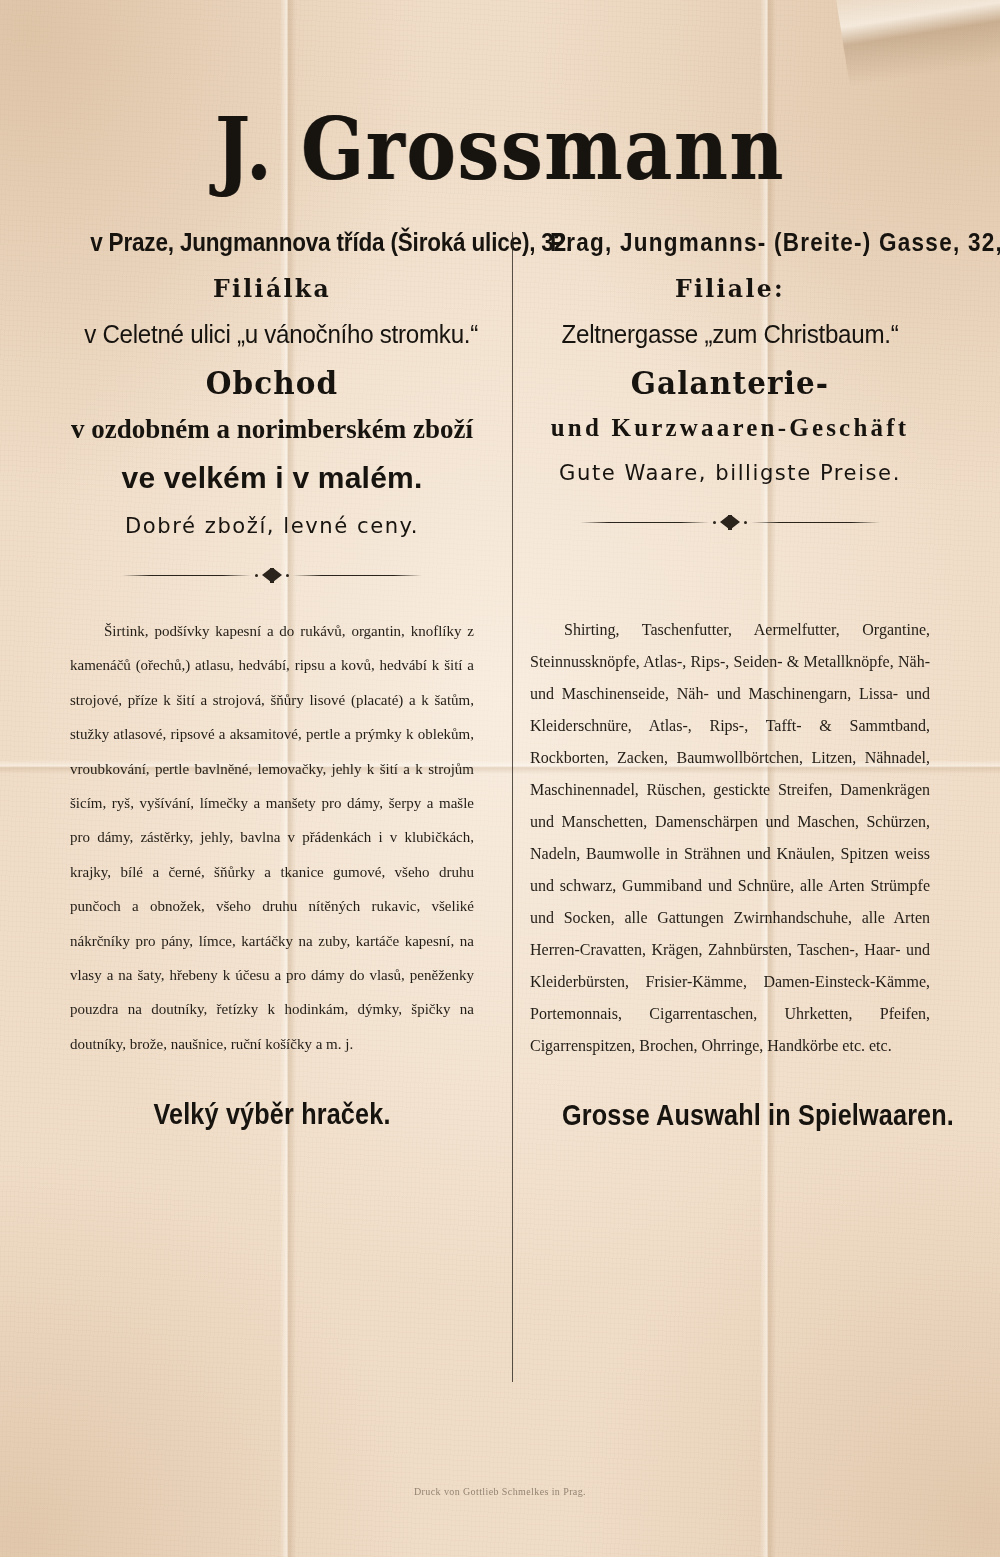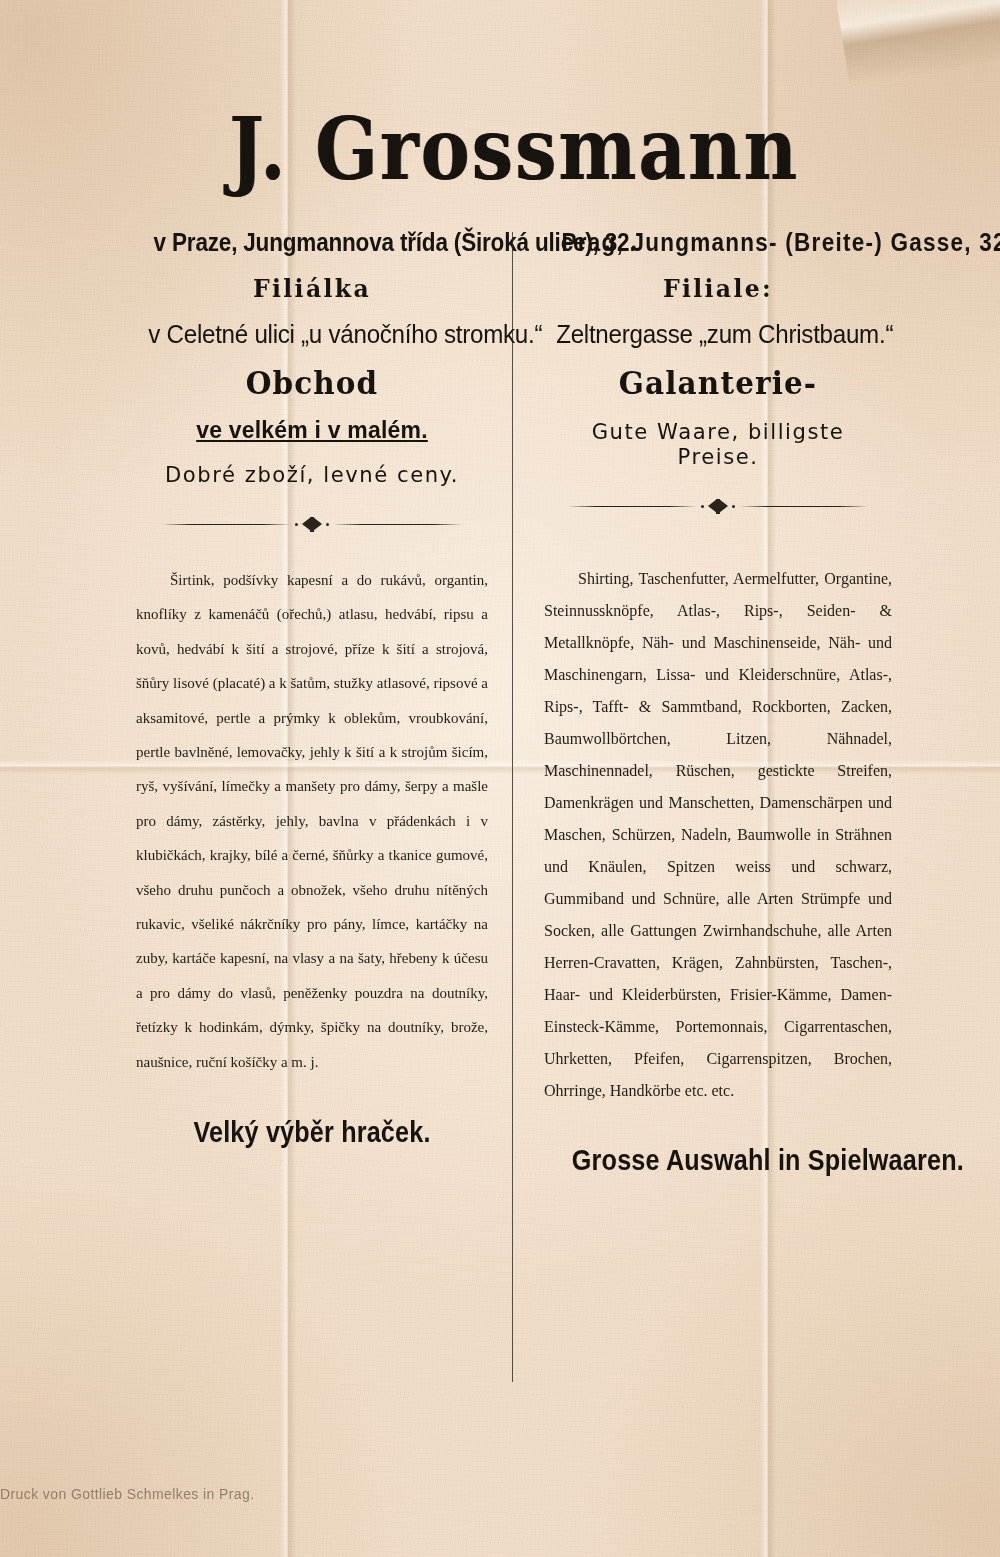--- a/index.html
+++ b/index.html
@@ -63,22 +63,21 @@
       rgba(255,253,248,0.6) 45%,
       rgba(150,118,84,0.30) 62%,
       rgba(255,255,255,0) 100%);
     pointer-events: none;
   }
 
   
   #content {
     position: relative;
     z-index: 3;
-    padding: 0 108px;
-    margin-left: 28px;
+    padding: 0 70px;
   }
 
   
   .masthead {
     text-align: center;
     font-family: "DejaVu Serif", "Liberation Serif", serif;
     font-weight: 700;
     font-size: 86px;
     line-height: 1;
     letter-spacing: 2px;
@@ -165,24 +164,23 @@
     font-size: 27px;
     margin-top: 13px;
     white-space: nowrap;
   }
   .descr.de { letter-spacing: 3.2px; font-size: 25px; }
 
   
   .scale {
     font-family: "Liberation Sans", "DejaVu Sans", sans-serif;
     font-weight: 700;
-    font-size: 23px;
+    font-size: 30px;
     margin-top: 16px;
     letter-spacing: 0.2px;
-    text-decoration: underline;
   }
 
   
   .slogan {
     font-family: "DejaVu Sans", "Liberation Sans", sans-serif;
     font-weight: 400;
     font-size: 22px;
     letter-spacing: 1.6px;
     margin-top: 18px;
     transform: scaleX(0.96);
@@ -253,23 +251,23 @@
     margin-top: 36px;
     color: #17130f;
     white-space: nowrap;
   }
 
   
   .imprint {
     position: absolute;
     left: 0; right: 0;
     top: 1486px;
-    text-align: left;
-    font-family: Liberation Sans, sans-serif;
-    font-size: 14px;
+    text-align: center;
+    font-family: Liberation Serif, serif;
+    font-size: 10px;
     letter-spacing: 0.4px;
     color: #6f6251;
     opacity: 0.72;
     z-index: 3;
   }
 </style>
 </head>
 <body>
 
 <div id="sheet">
@@ -285,39 +283,41 @@
 
     <div class="masthead">J. Grossmann</div>
 
     <div class="cols">
 
       <div class="col cz hdr">
         <div class="addr">v Praze, Jungmannova třída (Široká ulice), 32.</div>
         <div class="branch">Filiálka</div>
         <div class="branchaddr">v Celetné ulici „u vánočního stromku.“</div>
         <div class="trade">Obchod</div>
+        <div class="descr">v ozdobném a norimberském zboží</div>
         <div class="scale">ve velkém i v malém.</div>
         <div class="slogan">Dobré zboží, levné ceny.</div>
 
         <div class="ornament">
           <div class="rule"></div>
           <div class="dot"></div>
           <div class="bowtie"></div>
           <div class="bar"></div>
           <div class="bowtie r"></div>
           <div class="dot"></div>
           <div class="rule"></div>
         </div>
       </div>
 
       <div class="col de hdr">
         <div class="addr de">Prag, Jungmanns- (Breite-) Gasse, 32,</div>
         <div class="branch">Filiale:</div>
         <div class="branchaddr">Zeltnergasse „zum Christbaum.“</div>
         <div class="trade">Galanterie-</div>
+        <div class="descr de">und Kurzwaaren-Geschäft</div>
         <div class="slogan">Gute Waare, billigste Preise.</div>
 
         <div class="ornament">
           <div class="rule"></div>
           <div class="dot"></div>
           <div class="bowtie"></div>
           <div class="bar"></div>
           <div class="bowtie r"></div>
           <div class="dot"></div>
           <div class="rule"></div>

